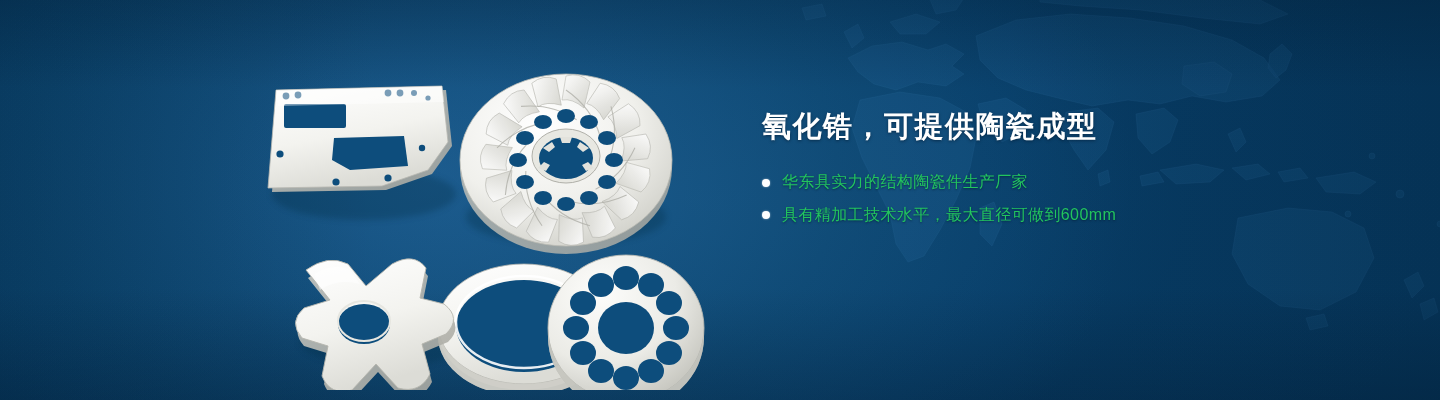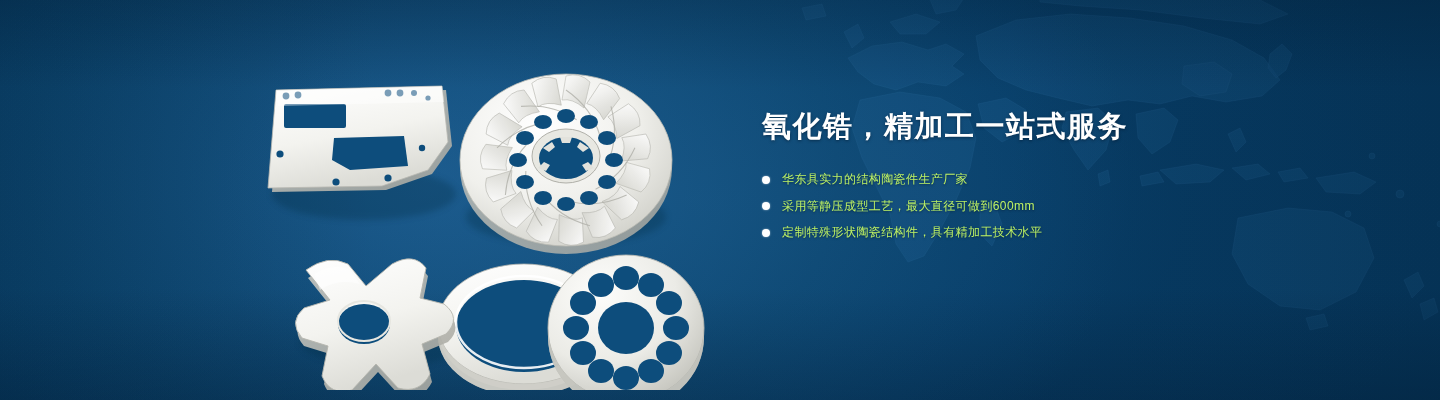--- a/index.html
+++ b/index.html
@@ -67,22 +67,22 @@
     white-space:nowrap;
   }
   .bullets {
     margin-top:26px;
     list-style:none;
   }
   .bullet {
     display:flex;
     align-items:center;
     margin-bottom:8px;
-    color:#bef264;
-    font-size:12px;
+    color:#22c55e;
+    font-size:16px;
     letter-spacing:0.4px;
     line-height:1.55;
     text-shadow:0 1px 2px rgba(0,18,36,0.5);
     white-space:nowrap;
   }
   .dot {
     flex:0 0 auto;
     width:8px; height:8px;
     border-radius:50%;
     background:#ffffff;
@@ -317,31 +317,27 @@
           <ellipse cx="-50" cy="0" rx="13" ry="12"></ellipse>
           <ellipse cx="-43" cy="-25" rx="13" ry="12"></ellipse>
           <ellipse cx="-25" cy="-43" rx="13" ry="12"></ellipse>
         </g>
         <path d="M-78,0 a78,73 0 0 0 78,73 a78,73 0 0 0 78,-73 l0,9 a78,73 0 0 1 -78,73 a78,73 0 0 1 -78,-73 Z" fill="#c8c8c1" opacity="0.85"></path>
       </g>
     </svg>
   </div>
 
   <div class="copy">
-    <h1 class="headline">氧化锆，精加工一站式服务</h1>
+    <h1 class="headline">氧化锆，可提供陶瓷成型</h1>
 
     <ul class="bullets">
       <li class="bullet">
         <span class="dot"></span>
         <span>华东具实力的结构陶瓷件生产厂家</span>
       </li>
       <li class="bullet">
         <span class="dot"></span>
-        <span>采用等静压成型工艺，最大直径可做到600mm</span>
-      </li>
-      <li class="bullet">
-        <span class="dot"></span>
-        <span>定制特殊形状陶瓷结构件，具有精加工技术水平</span>
+        <span>具有精加工技术水平，最大直径可做到600mm</span>
       </li>
     </ul>
   </div>
 
 </div>
 
 </body></html>

